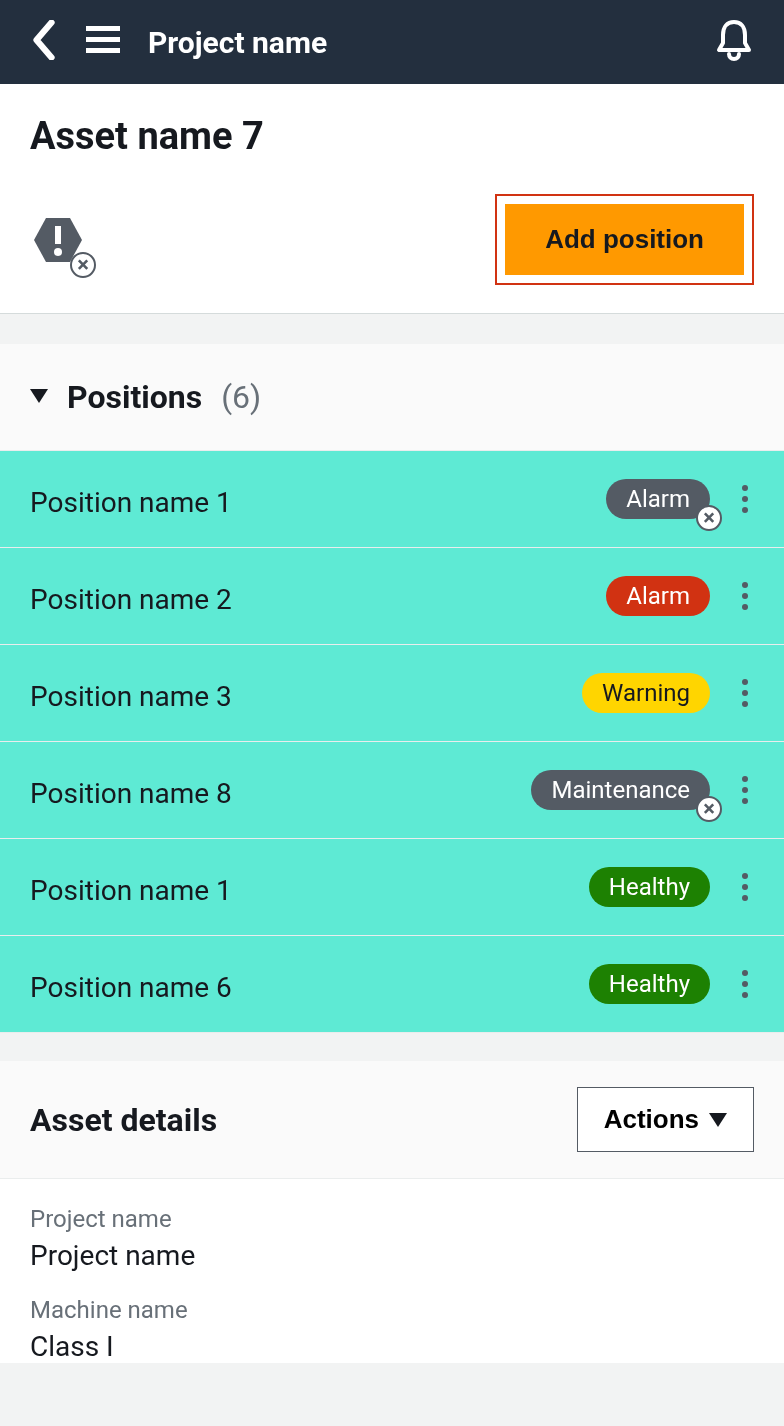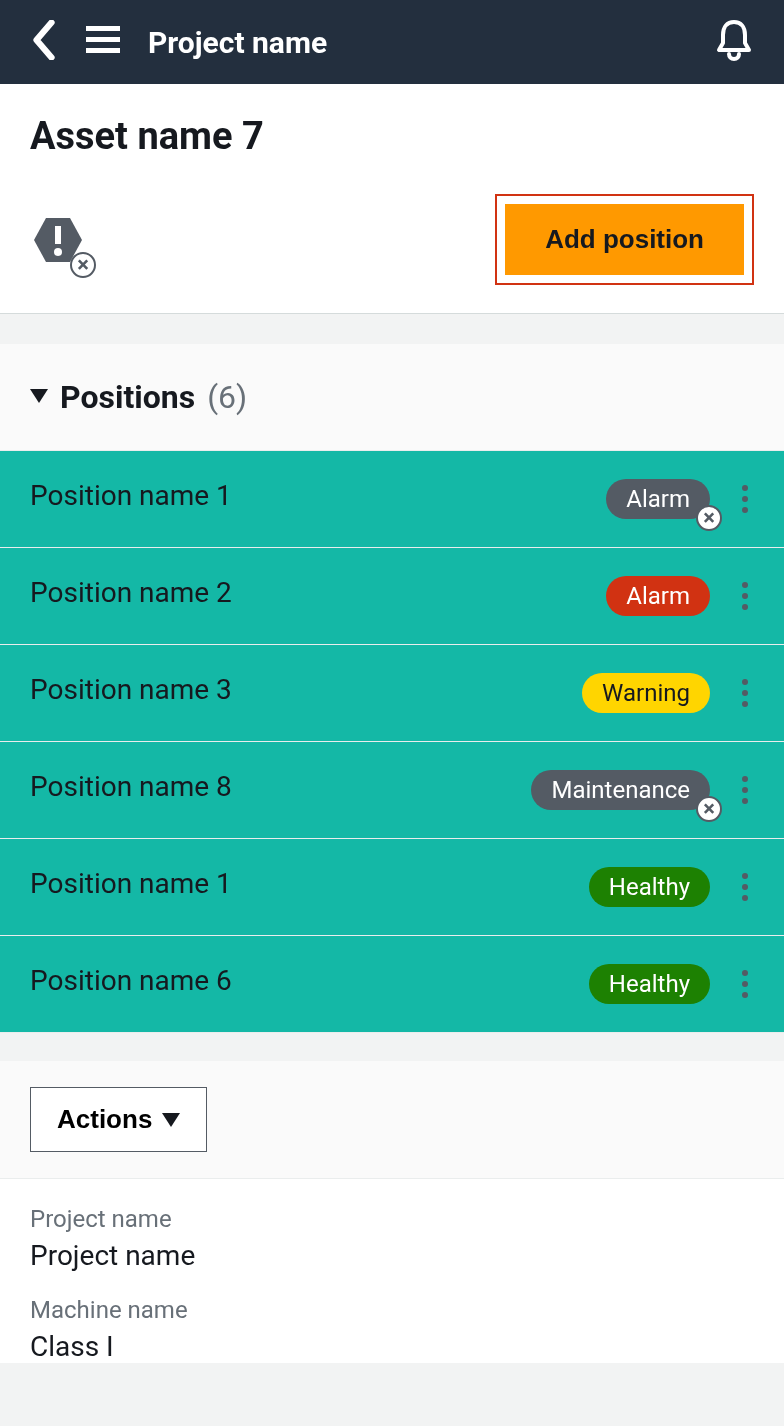--- a/index.html
+++ b/index.html
@@ -46,30 +46,30 @@
   .section {
     background: #fff;
     margin-top: 30px;
   }
   .section-header {
     background: #fafafa;
     padding: 34px 30px;
     border-bottom: 1px solid #eaeded;
     display: flex;
     align-items: center;
-    gap: 12px;
+    gap: 19px;
   }
   .section-title { font-size: 32px; font-weight: 700; }
   .section-count { font-size: 32px; font-weight: 400; color: #687078; }
   .pos-row {
     display: flex;
-    align-items: flex-start;
+    align-items: flex-end;
     padding: 28px 30px;
     border-bottom: 1px solid #eaeded;
-    background:#14b8a6;
+    background:#5eead4;
   }
   .pos-name { font-size: 28px; flex: 1; }
   .chip {
     display: inline-flex;
     align-items: center;
     border-radius: 999px;
     padding: 6px 20px;
     font-size: 24px;
     font-weight: 400;
     color: #fff;
@@ -235,20 +235,21 @@
           <span></span>
           <span></span>
           <span></span>
         </span>
       </div>
     </div>
 </div>
 
 <div class="details">
   <div class="details-header">
+    <span class="details-title">Asset details</span>
     <button class="actions-btn">
       <span>Actions</span>
       <svg width="18" height="14" viewBox="0 0 18 14">
           <polygon points="0,0 18,0 9,14" fill="#16191f"></polygon>
         </svg>
     </button>
   </div>
   <div class="details-body">
     <div class="kv-label">Project name</div>
     <div class="kv-value">Project name</div>

